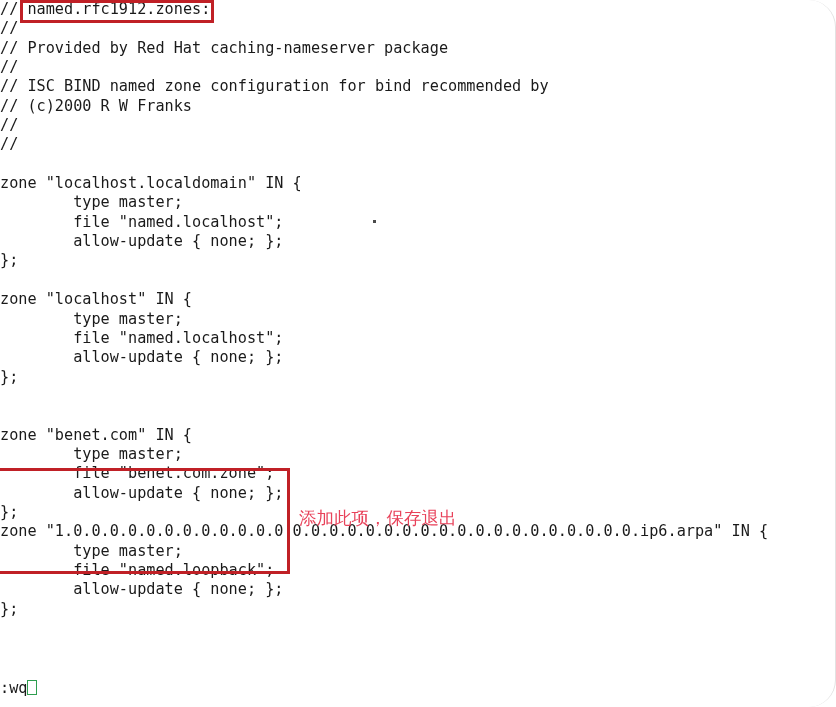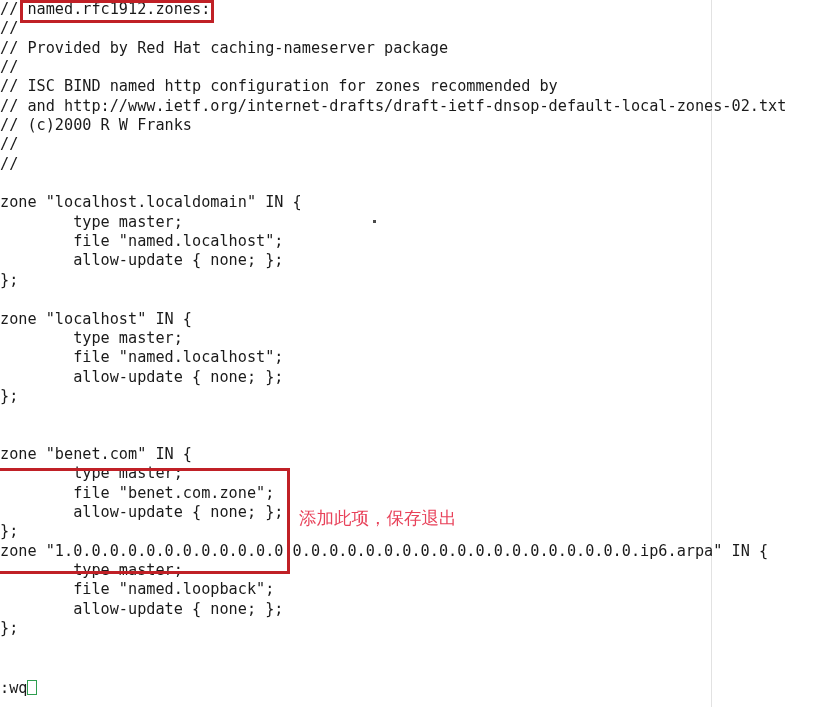--- a/index.html
+++ b/index.html
@@ -9,25 +9,26 @@
   }
   body {
     width: 836px;
     height: 707px;
     font-family: "DejaVu Sans Mono", "Liberation Mono", monospace;
     overflow: hidden;
     position: relative;
   }
   #page {
     position: relative;
-    width: 712px;
+    width: 836px;
     height: 707px;
     background: #ffffff;
     border-right: 1px solid #e2e2e2;
     box-sizing: border-box;
+    border-radius: 27px;
   }
   #code {
     position: absolute;
     left: 0;
     top: 0;
     width: 836px;
     padding: 0;
     margin: 0;
   }
   .line {
@@ -98,22 +99,21 @@
 </head>
 <body>
 
 <div id="page">
 
   <div id="code">
       <div class="line"><span>// </span><span>named.rfc1912.zones:</span></div>
       <div class="line">//</div>
       <div class="line">// Provided by Red Hat caching-nameserver package</div>
       <div class="line">//</div>
-      <div class="line">// ISC BIND named http configuration for zones recommended by</div>
-      <div class="line">// and http://www.ietf.org/internet-drafts/draft-ietf-dnsop-default-local-zones-02.txt</div>
+      <div class="line">// ISC BIND named zone configuration for bind recommended by</div>
       <div class="line">// (c)2000 R W Franks</div>
       <div class="line">//</div>
       <div class="line">//</div>
       <div class="line blank"></div>
       <div class="line">zone "localhost.localdomain" IN {</div>
       <div class="line">        type master;</div>
       <div class="line">        file "named.localhost";</div>
       <div class="line">        allow-update { none; };</div>
       <div class="line">};</div>
       <div class="line blank"></div>

